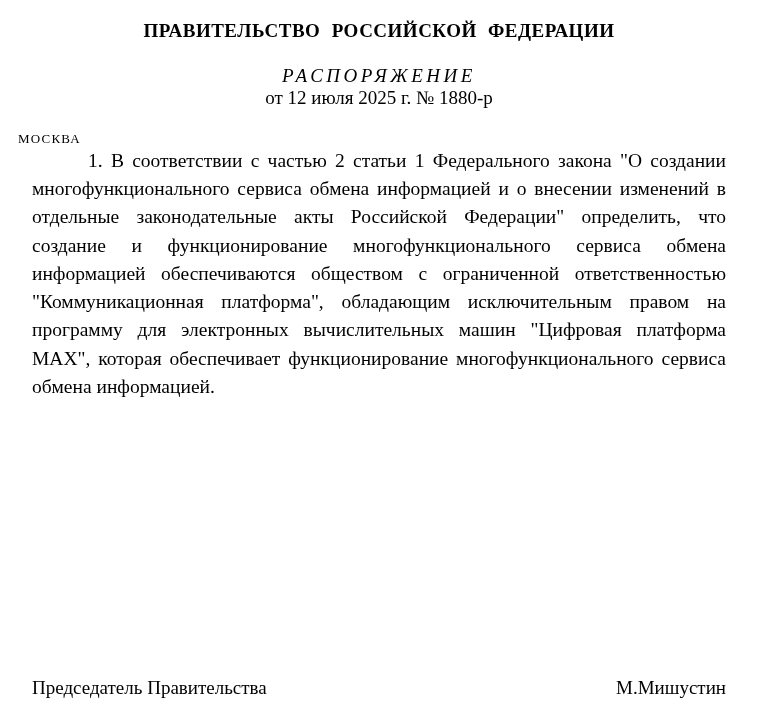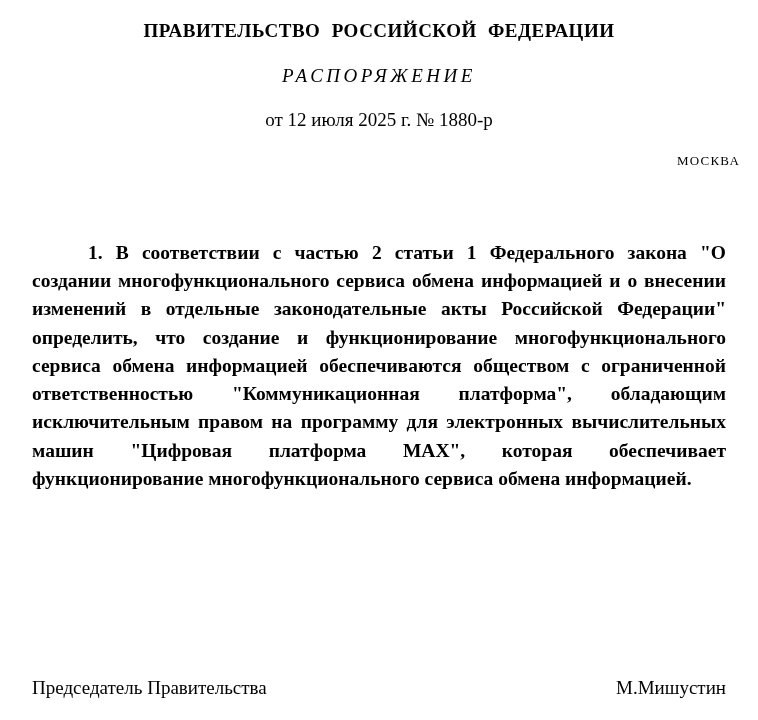--- a/index.html
+++ b/index.html
@@ -32,34 +32,31 @@
   }
   .doc-subtitle {
     margin-top: 22px;
     text-align: center;
     font-size: 19px;
     font-weight: normal;
     letter-spacing: 3.5px;
     font-style: italic;
   }
   .doc-number {
-    margin-top: 22px;
     text-align: center;
     font-size: 19px;
   }
   .doc-city {
     margin-top: 22px;
-    text-align: right;
+    text-align: left;
     font-size: 13px;
     letter-spacing: 1.2px;
   }
   .body-block {
-    margin-top: 70px;
     padding: 0 14px;
-    font-weight: bold;
   }
   .para {
     text-align: justify;
     text-justify: inter-word;
     font-size: 19.5px;
     line-height: 1.45;
     text-indent: 56px;
     margin: 0;
   }
   .para + .para {

